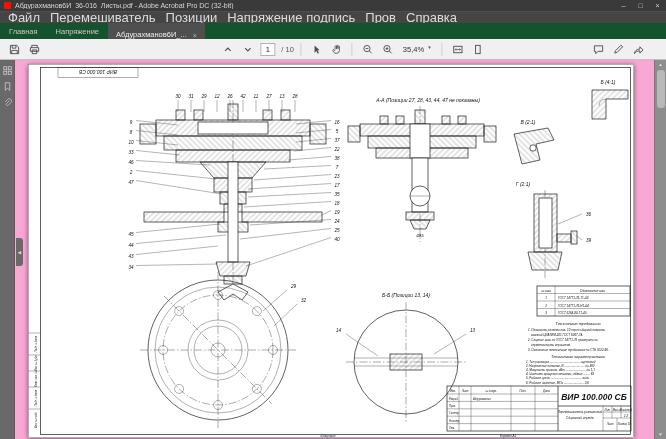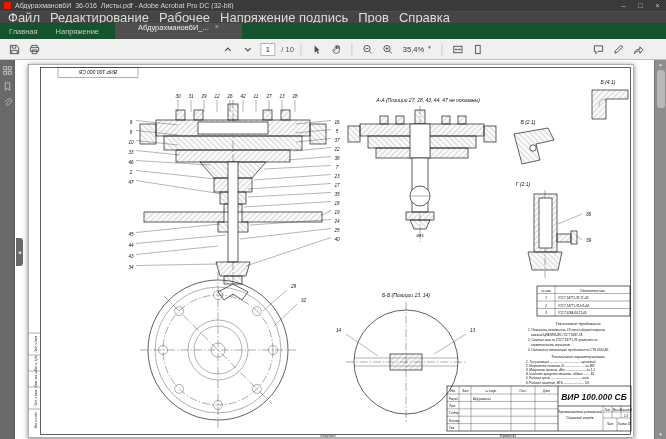--- a/index.html
+++ b/index.html
@@ -9,36 +9,36 @@
   
   .titlebar{height:11px;background:#3a3a3a;color:#d6d6d6;display:flex;align-items:center;font-size:7px;padding-left:4px;gap:4px;flex:none}
   .logo{width:7px;height:7px;background:#fa0f00;border-radius:1px;flex:none}
   .title-text{flex:1;white-space:nowrap;overflow:hidden}
   .winbtns{display:flex;height:100%}
   .winbtn{width:17px;display:flex;align-items:center;justify-content:center;font-size:7px;color:#cfcfcf}
   .menubar{height:12px;background:#454545;color:#dcdcdc;display:flex;align-items:center;font-size:13px;padding-left:3px;flex:none;border-top:1px solid #4e4e4e}
   .menu-item{padding:0 5px;white-space:nowrap}
   .tabrow{height:16px;background:#14532d;display:flex;align-items:stretch;color:#c6c6c6;font-size:7.5px;flex:none}
   .tab{padding:0 9px;display:flex;align-items:center;white-space:nowrap}
-  .doctab{background:#4f4f4f;color:#ededed;display:flex;align-items:flex-start;gap:6px;padding:0 23px;margin-left:7px;white-space:nowrap}
+  .doctab{background:#4f4f4f;color:#ededed;display:flex;align-items:flex-end;gap:6px;padding:0 8px;white-space:nowrap}
   .doctab .close{font-size:7px;color:#b5b5b5}
   .toolbar{height:21px;background:#f0f0f0;border-bottom:1px solid #c2c2c2;display:flex;align-items:center;font-size:7.5px;color:#444;padding:0 6px;position:relative;flex:none}
   .tgroup{display:flex;align-items:center;gap:4px}
   .tgroup.center{position:absolute;left:53%;transform:translateX(-50%)}
   .tgroup.right{margin-left:auto;margin-right:14px}
   .tbtn{width:16px;height:16px;display:flex;align-items:center;justify-content:center;border-radius:2px}
   .tbtn svg{width:11px;height:11px}
   .pagebox{min-width:15px;height:13px;background:#fff;border:1px solid #b3b3b3;display:flex;align-items:center;justify-content:center;color:#222;padding:0 2px}
   .pagetotal{color:#555;margin-left:2px}
   .zoombox{display:flex;align-items:flex-start;gap:3px;padding:0 3px;color:#333}
   .caret{font-size:4.5px;color:#555}
   .tdivider{width:1px;height:13px;background:#cfcfcf;margin:0 3px}
 
   
-  .main{flex:1;display:flex;background:#ffffff;position:relative;min-height:0}
+  .main{flex:1;display:flex;background:#f9a8d4;position:relative;min-height:0}
   .rail{width:15px;background:#696969;border-right:1px solid #5d5d5d;display:flex;flex-direction:column;align-items:center;padding-top:5px;gap:6px;flex:none}
   .rail .ricon{width:10px;height:10px;display:flex;align-items:center;justify-content:center}
   .rail svg{width:9px;height:9px}
   .rail-handle{position:absolute;left:16px;top:178px;width:7px;height:28px;background:#696969;color:#d8d8d8;font-size:4.5px;display:flex;align-items:center;justify-content:center;border-radius:0 3px 3px 0;z-index:3}
   .canvas{flex:1;position:relative;min-width:0}
   .page{position:absolute;left:13px;top:4px;width:606px;height:374px;background:#fff;box-shadow:0 1px 5px rgba(0,0,0,.5)}
   .scrollbar{width:12px;background:#8d8d8d;border-left:1px solid #787878;display:flex;flex-direction:column;align-items:center;flex:none}
   .sarrow{height:9px;display:flex;align-items:center;font-size:4.5px;color:#e4e4e4}
   .thumb{width:8px;height:38px;background:#b8b8b8;border-radius:3px;margin-top:1px}
 
@@ -69,22 +69,22 @@
     <span class="title-text">Абдурахманов6И_36-016_Листы.pdf - Adobe Acrobat Pro DC (32-bit)</span>
     <span class="winbtns">
       <span class="winbtn">–</span>
       <span class="winbtn">□</span>
       <span class="winbtn">×</span>
     </span>
   </div>
 
   <div class="menubar">
     <span class="menu-item">Файл</span>
-    <span class="menu-item">Редактирование</span>
-    <span class="menu-item">Рабочее</span>
+    <span class="menu-item">Перемешиватель</span>
+    <span class="menu-item">Позиции</span>
     <span class="menu-item">Напряжение подпись</span>
     <span class="menu-item">Пров</span>
     <span class="menu-item">Справка</span>
   </div>
 
   <div class="tabrow">
     <span class="tab">Главная</span>
     <span class="tab">Напряжение</span>
     <span class="doctab">
       <span>Абдурахманов6И_...</span>

